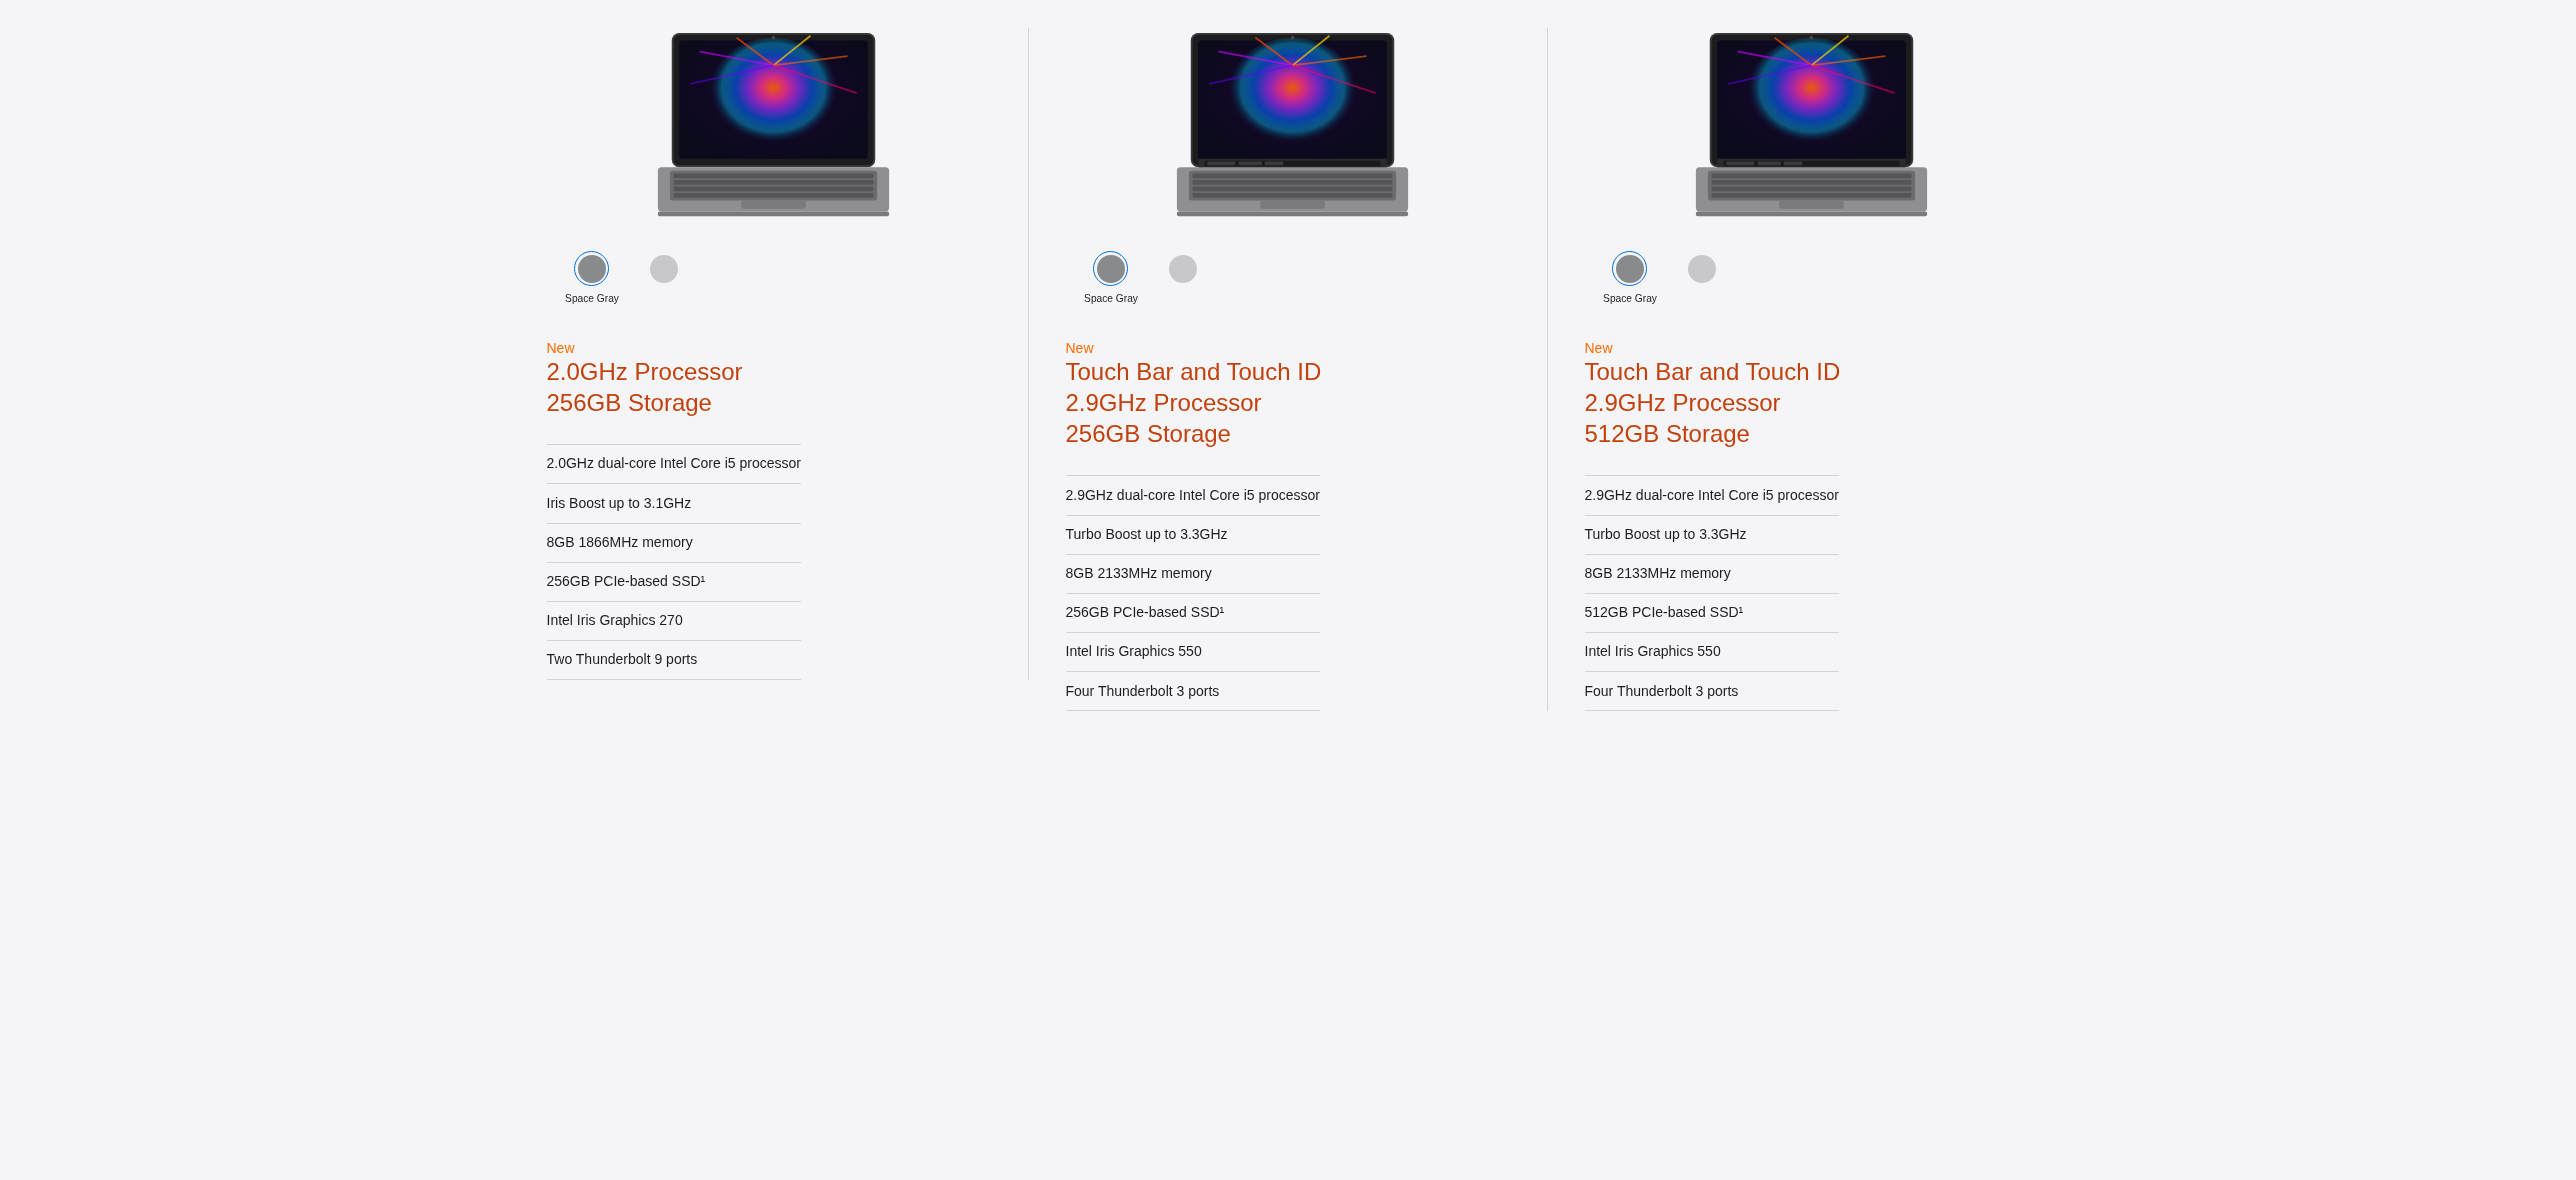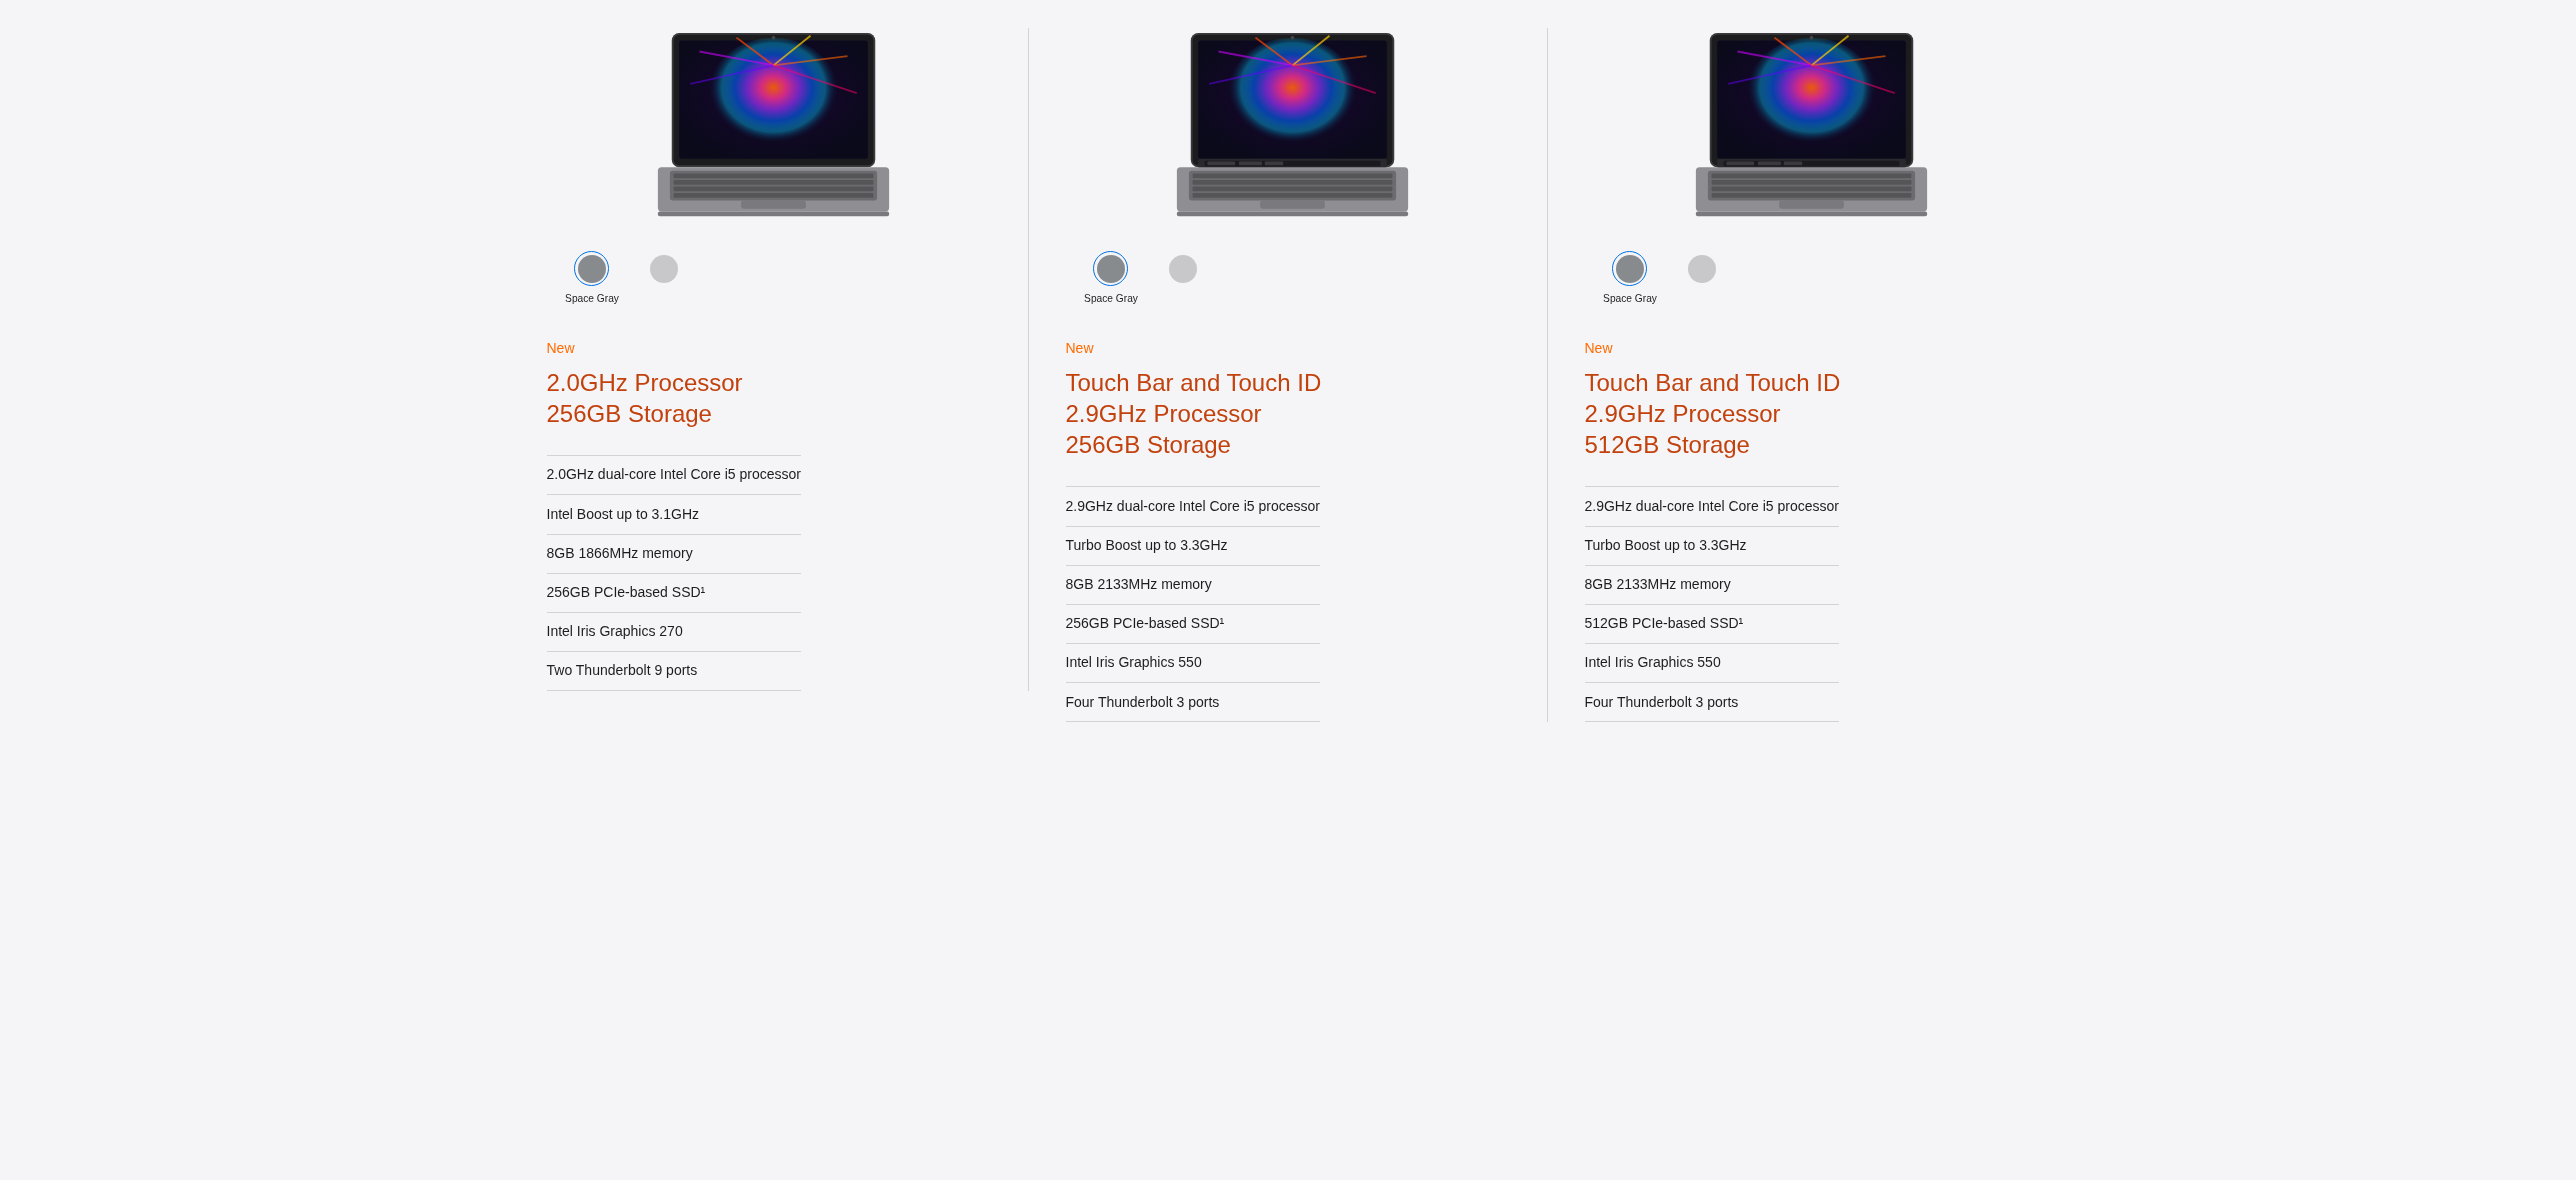--- a/index.html
+++ b/index.html
@@ -76,21 +76,20 @@
       color: #1d1d1f;
       text-align: center;
     }
     .color-row-container {
       margin-bottom: 28px;
       padding-left: 9.3px;
     }
     .new-badge {
       font-size: 14px;
       color: #ff6b00;
-      margin-bottom: 11px;
       font-weight: 400;
     }
     .product-title {
       font-size: 24px;
       font-weight: 400;
       color: #c2410c;
       line-height: 1.3;
       margin-bottom: 26px;
     }
     .specs-list {
@@ -178,21 +177,21 @@
             <div class="color-circle unselected">
               <div class="color-inner" style="background-color: rgb(200, 200, 202);"></div>
             </div>
           </div>
         </div>
       </div>
       <div class="new-badge">New</div>
       <div class="product-title">2.0GHz Processor<br>256GB Storage</div>
       <ul class="specs-list">
         <li>2.0GHz dual-core Intel Core i5 processor</li>
-        <li>Intel Boost up to 3.1GHz</li>
+        <li>Iris Boost up to 3.1GHz</li>
         <li>8GB 1866MHz memory</li>
         <li>256GB PCIe-based SSD¹</li>
         <li>Intel Iris Graphics 270</li>
         <li>Two Thunderbolt 9 ports</li>
       </ul>
     </div>
     <div class="product-column">
       <div class="laptop-image-container">
     <svg class="laptop-svg" viewBox="0 0 280 210" xmlns="http://www.w3.org/2000/svg">
 

